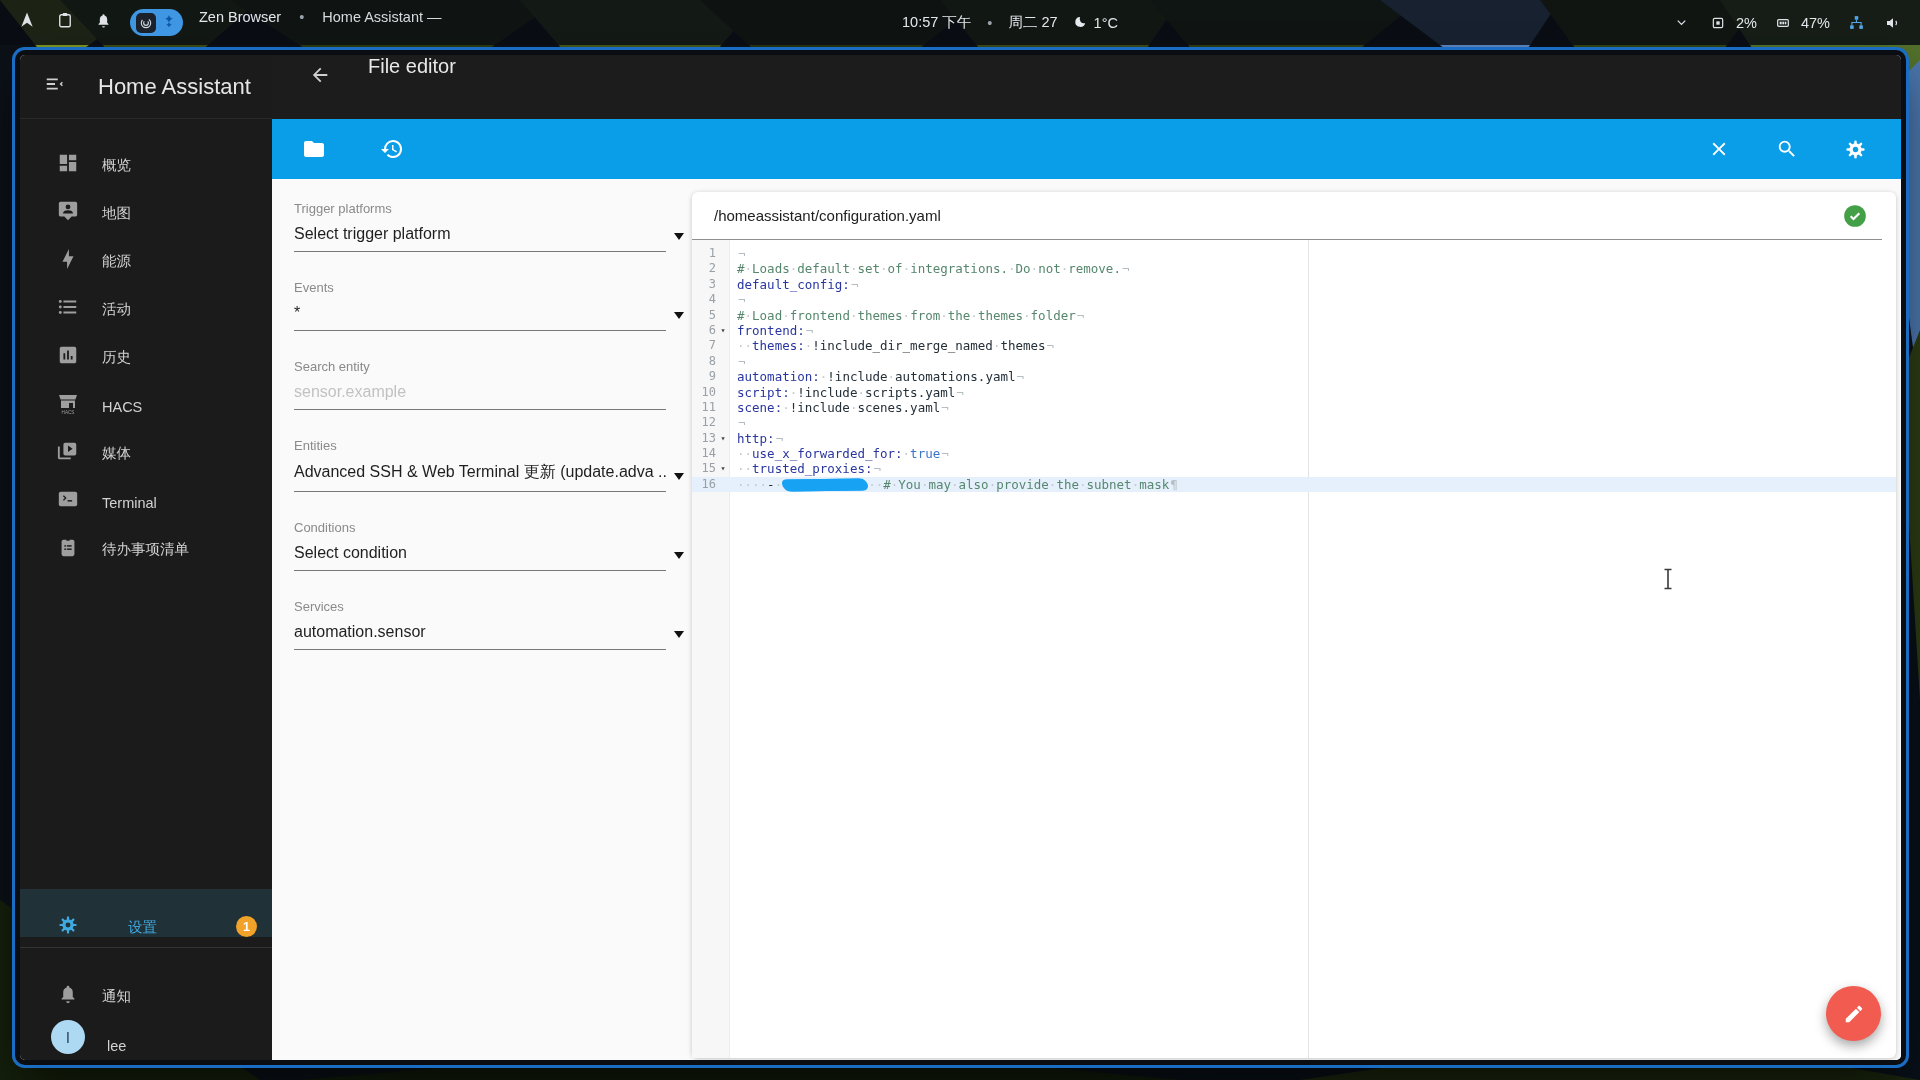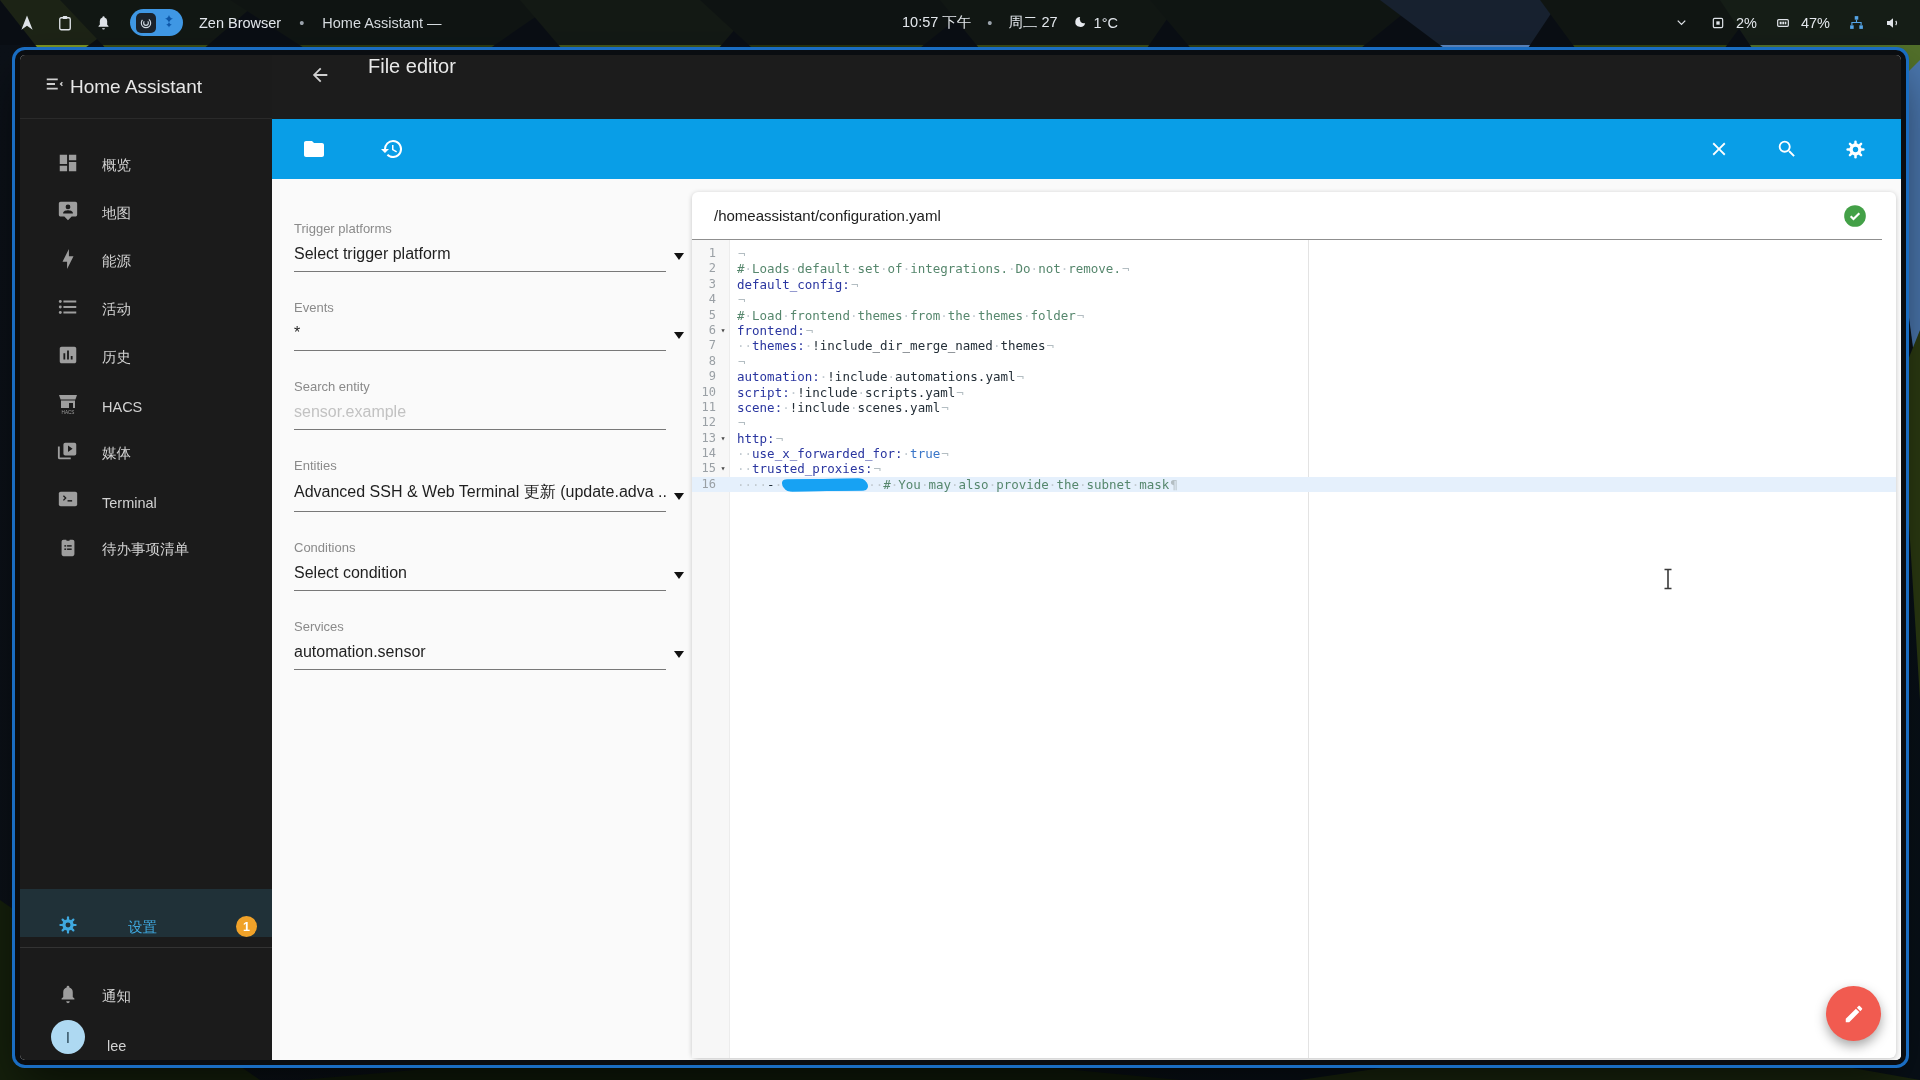--- a/index.html
+++ b/index.html
@@ -8,38 +8,38 @@
   body { position:relative; }
 
   
   .wallpaper { position:absolute; inset:0; background:linear-gradient(120deg,#0c1118 0%,#0a1016 55%,#081018 100%); }
   .wallpaper svg { width:100%; height:100%; display:block; }
 
   
   .osbar { position:absolute; left:0; top:0; width:1920px; height:45px;
     background:rgba(10,13,19,.84); display:flex; align-items:center; padding:0 16px;
     color:#e3e7ec; font-size:14.5px; z-index:50; }
-  .osbar .grp { display:flex; align-items:center; gap:16px; }
+  .osbar .grp { display:flex; gap:16px; }
   .osbar .ico { display:inline-flex; width:22px; height:22px; align-items:center; justify-content:center; }
   .pill { height:27px; border-radius:14px; background:#3f97e4; display:flex; align-items:center; gap:5px; padding:0 6px; }
   .fpbox { width:20px; height:20px; border-radius:5px; background:#1b222b; display:flex; align-items:center; justify-content:center; }
   .dotsep { color:#9aa2ab; margin:0 2px; }
   .os-center { position:absolute; left:902px; top:0; height:45px; display:flex; align-items:center; gap:14px; }
   .os-right { margin-left:auto; display:flex; align-items:center; gap:15px; }
   .statnum { margin-left:-8px; }
 
   
   .window { position:absolute; left:20px; top:55px; width:1881px; height:1005px;
     border-radius:5px; overflow:hidden; display:flex;
     box-shadow:0 0 0 5px #0a0d11, 0 0 0 8px #1a6dc2, 0 22px 48px rgba(0,0,0,.6); z-index:10; background:#fafafa; }
 
   
   .sidebar { width:252px; background:var(--sidebar_bg); display:flex; flex-direction:column; flex:none; }
-  .sb-head { height:64px; display:flex; align-items:center; padding-left:24px; gap:4px;
-    color:#e6e6e6; font-size:19px; border-bottom:1px solid #2a2a2a; flex:none; }
+  .sb-head { height:64px; display:flex; align-items:center; padding-left:24px; gap:32px;
+    color:#e6e6e6; font-size:22px; border-bottom:1px solid #2a2a2a; flex:none; }
   .sb-item { height:48px; display:flex; align-items:flex-end; padding-left:36px; gap:22px;
     color:#d2d2d2; font-size:14.5px; cursor:pointer; flex:none; position:relative; }
   .sb-item .nicon { width:24px; height:24px; flex:none; display:flex; align-items:center; justify-content:center; }
   .sb-item.active { background:var(--active_item_bg); color:var(--active_item);gap:48px; }
   .badge { position:absolute; right:15px; width:21px; height:21px; border-radius:50%;
     background:var(--badge); color:#fff; font-size:12.5px; font-weight:bold;
     display:flex; align-items:center; justify-content:center; }
   .sb-div { height:1px; background:#333; margin:10px 0; flex:none; }
   .spacer { flex:1; }
   .avatar { width:34px; height:34px; border-radius:50%; background:#aed9f2; color:#23404f;
@@ -52,21 +52,21 @@
   .app-title { font-size:20px; }
   .iconbtn { width:40px; height:40px; display:flex; align-items:center; justify-content:center; cursor:pointer; }
 
   .toolbar { height:60px; background:var(--accent); display:flex; align-items:center; padding:0 22px; flex:none; }
   .tb-left { display:flex; align-items:center; gap:38px; }
   .tb-right { margin-left:auto; display:flex; align-items:center; gap:28px; padding-right:4px; }
 
   .content { flex:1; background:var(--content_bg); position:relative; overflow:hidden; }
 
   
-  .form-col { position:absolute; left:22px; top:0; width:372px; padding-top:42px; }
+  .form-col { position:absolute; left:22px; top:0; width:372px; padding-top:22px; }
   .field { margin-bottom:28px; position:relative; }
   .flabel { font-size:13px; color:#8a8a8a; margin-bottom:9px; }
   .fvalue { font-size:16px; color:#1f1f1f; padding-bottom:8px; border-bottom:1px solid #787878;
     white-space:nowrap; overflow:hidden; min-height:27px; padding-right:8px; }
   .fvalue.ph { color:#c2c2c2; }
   .ddarrow { position:absolute; right:-18px; bottom:12px; width:0; height:0;
     border-left:5px solid transparent; border-right:5px solid transparent; border-top:7px solid #111; }
 
   
   .card { position:absolute; left:420px; top:13px; width:1204px; height:866px; background:var(--card_bg);

